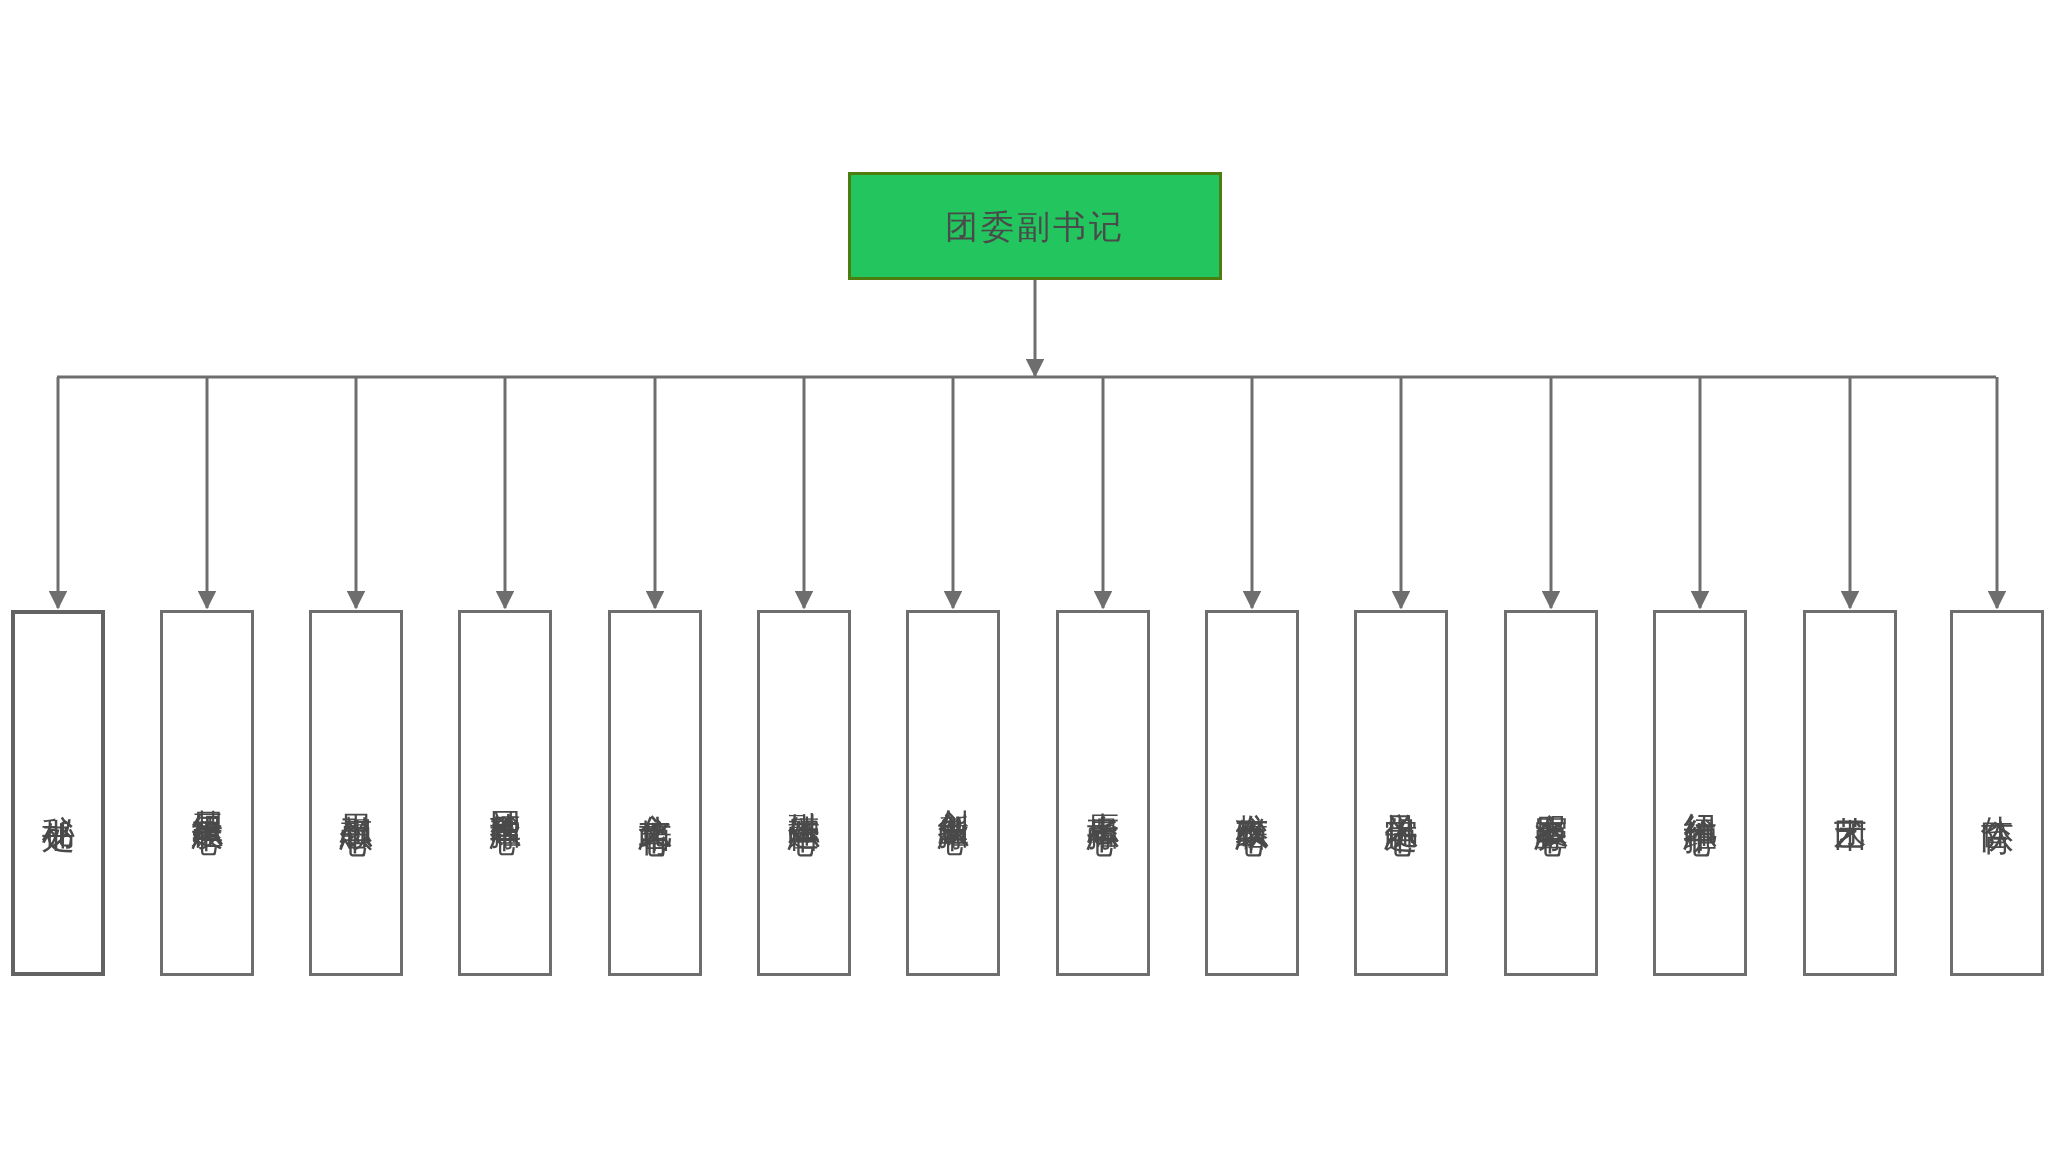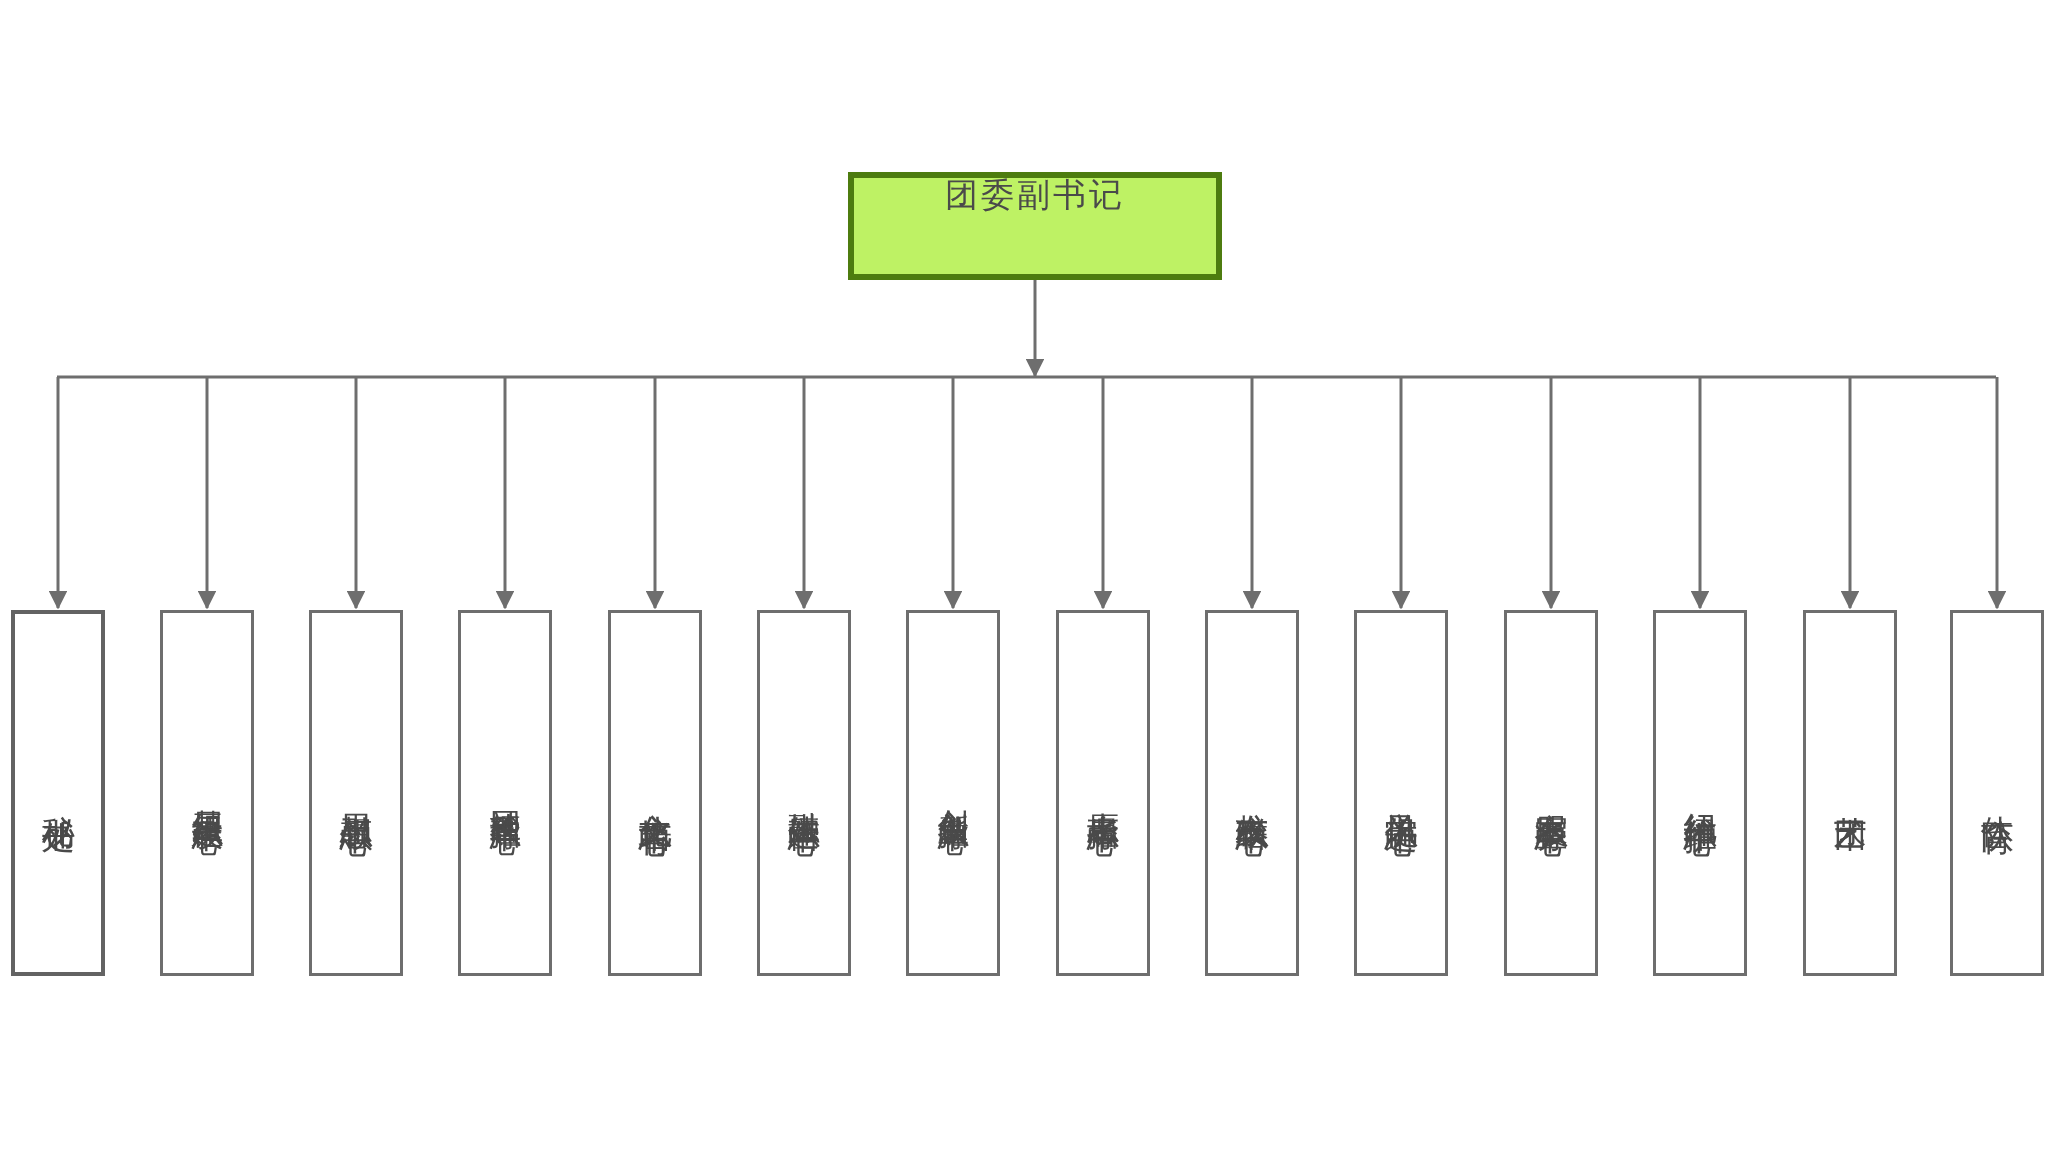--- a/index.html
+++ b/index.html
@@ -16,23 +16,24 @@
   }
   
   #wires{
     position:absolute;left:0;top:0;width:2048px;height:1152px;
     pointer-events:none;
   }
   
   .node{
     position:absolute;
     box-sizing:border-box;
-    background:#bef264;
-    border:6px solid #4d7c0f;
+    background:#22c55e;
+    border:3px solid #4d7c0f;
     display:flex;
+    align-items:center;
     justify-content:center;
   }
   #root-node{
     left:848px;top:172px;width:374px;height:108px;
   }
   .root-label{
     font-size:33px;
     color:#4a4a4a;
     letter-spacing:3px;
     line-height:1;

